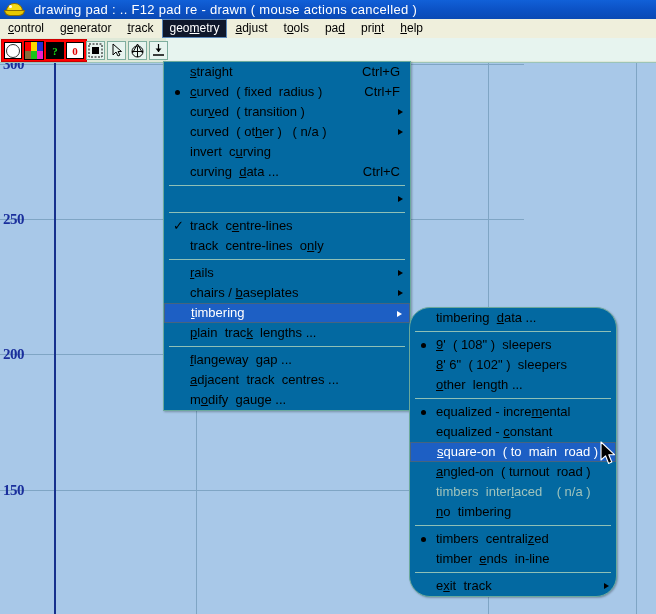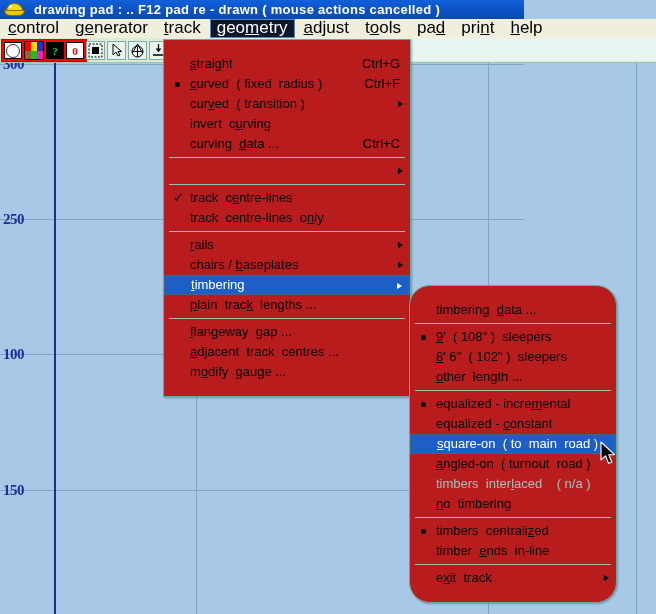--- a/index.html
+++ b/index.html
@@ -19,24 +19,24 @@
   .gridline-v{position:absolute;top:0;bottom:0;width:1px;background:#7fa5c4;}
   .gridline-h{position:absolute;left:0;right:0;height:1px;background:#7fa5c4;}
   .axis-v{position:absolute;top:0;bottom:0;width:2px;background:#16308c;}
   .ruler-label{
     position:absolute;left:3px;color:#1a2f9c;font-weight:bold;font-size:15px;
     font-family:"Liberation Serif", serif;letter-spacing:-0.5px;
   }
 
   
   .titlebar{
-    position:absolute;left:0;top:0;width:524px;height:19px;
+    position:absolute;left:0;top:0;width:656px;height:19px;
     background:linear-gradient(to bottom,#1160d8 0%,#0b51c4 55%,#0a49b4 100%);
     color:#fff;font-size:13px;white-space:nowrap;overflow:hidden;
-    display:flex;align-items:center;font-weight:bold;
+    display:flex;align-items:center;
   }
   .tb-icon{width:26px;height:17px;margin-left:2px;position:relative;flex:0 0 auto;}
   .tb-icon .helmet{
     position:absolute;left:4px;top:2px;width:15px;height:9px;
     background:#f5d916;border:1px solid #8a6d00;
     border-radius:8px 8px 2px 2px;
   }
   .tb-icon .brim{
     position:absolute;left:2px;top:9px;width:19px;height:4px;
     background:#e8c800;border:1px solid #8a6d00;border-radius:0 0 6px 6px;
@@ -44,21 +44,21 @@
   .tb-icon .dot{position:absolute;left:7px;top:4px;width:3px;height:3px;background:#fff;border-radius:50%;}
   .tb-title{font-size:13px;padding-left:6px;letter-spacing:.3px;}
 
   
   .menubar{
     position:absolute;left:0;top:19px;width:656px;height:19px;
     background:#efefdc;border-bottom:1px solid #8fbfb4;
     display:flex;align-items:center;
   }
   .menu-item{
-    font-size:17px;color:#000;padding:1px 7px;margin:0 1px;height:17px;
+    font-size:12px;color:#000;padding:1px 7px;margin:0 1px;height:17px;
     line-height:16px;white-space:nowrap;cursor:default;
   }
   .menu-item.sel{background:#0f172a;color:#fff;border:1px solid #5a87b8;padding:0 6px;}
   .mn{text-decoration:underline;}
 
   
   .toolbar{
     position:absolute;left:0;top:38px;width:656px;height:24px;
     background:#dfe9d8;border-bottom:1px solid #9bc4b8;
   }
@@ -83,23 +83,24 @@
   .tbtn2{
     width:19px;height:19px;margin-right:2px;background:#e7f4ef;
     border:1px solid #7fae9f;box-sizing:border-box;position:relative;
   }
   .tbar-fill{
     position:absolute;left:166px;top:0;right:0;height:23px;background:#e7f4ef;
   }
 
   
   .menu{
-    position:absolute;background:#b91c1c;border:1px solid #6aa99c;
+    position:absolute;background:#0369a1;border:1px solid #6aa99c;
     font-size:13px;color:#000;box-shadow:1px 1px 2px rgba(0,0,0,.28);
-    padding:14px 0;
+    padding:0 0;
+    margin-top:22px;
   }
   #menu-geometry{left:163px;top:39px;width:246px;}
   #menu-timbering{left:409px;top:285px;width:206px;border-radius:21px;}
   .mrow{
     position:relative;height:20px;line-height:20px;
     padding-left:26px;padding-right:10px;white-space:nowrap;cursor:default;
   }
   .mrow.hl{background:#1d5fc4;color:#fff;border:1px solid #46647f;
            height:20px;line-height:18px;box-sizing:border-box;}
   .mrow.dis{color:#9fc3bc;}
@@ -131,21 +132,21 @@
     <div class="gridline-h" style="top:157px"></div>
     <div class="gridline-h" style="top:292px"></div>
     <div class="gridline-h" style="top:428px"></div>
     <div class="gridline-v" style="left:196px"></div>
     <div class="gridline-v" style="left:488px"></div>
     <div class="gridline-v" style="left:636px"></div>
     <div class="axis-v" style="left:54px"></div>
 
     <div class="ruler-label" style="top:-6px">300</div>
     <div class="ruler-label" style="top:149px">250</div>
-    <div class="ruler-label" style="top:284px">100</div>
+    <div class="ruler-label" style="top:284px">200</div>
     <div class="ruler-label" style="top:420px">150</div>
   </div>
 
   <div class="titlebar">
     <div class="tb-icon">
       <div class="helmet"></div>
         <div class="brim"></div>
         <div class="dot"></div>
     </div>
     <div class="tb-title">drawing  pad :  ..   F12   pad re - drawn   ( mouse  actions  cancelled )</div>
@@ -217,20 +218,24 @@
     <div class="mrow">
       <span class="bullet"></span>
       <span class="mlabel"><span class="mn">c</span>urved&nbsp; ( fixed&nbsp; radius )</span>
       <span class="accel">Ctrl+F</span>
     </div>
     <div class="mrow">
       <span class="mlabel">cur<span class="mn">v</span>ed&nbsp; ( transition )</span>
       <span class="arrow"></span>
     </div>
     <div class="mrow">
+      <span class="mlabel">curved&nbsp; ( ot<span class="mn">h</span>er )&nbsp;&nbsp; ( n/a )</span>
+      <span class="arrow"></span>
+    </div>
+    <div class="mrow">
       <span class="mlabel">invert&nbsp; c<span class="mn">u</span>rving</span>
     </div>
     <div class="mrow">
       <span class="mlabel">curving&nbsp; <span class="mn">d</span>ata ...</span>
       <span class="accel">Ctrl+C</span>
     </div>
     <div class="sep"></div>
     <div class="mrow">
       <span class="arrow"></span>
     </div>

